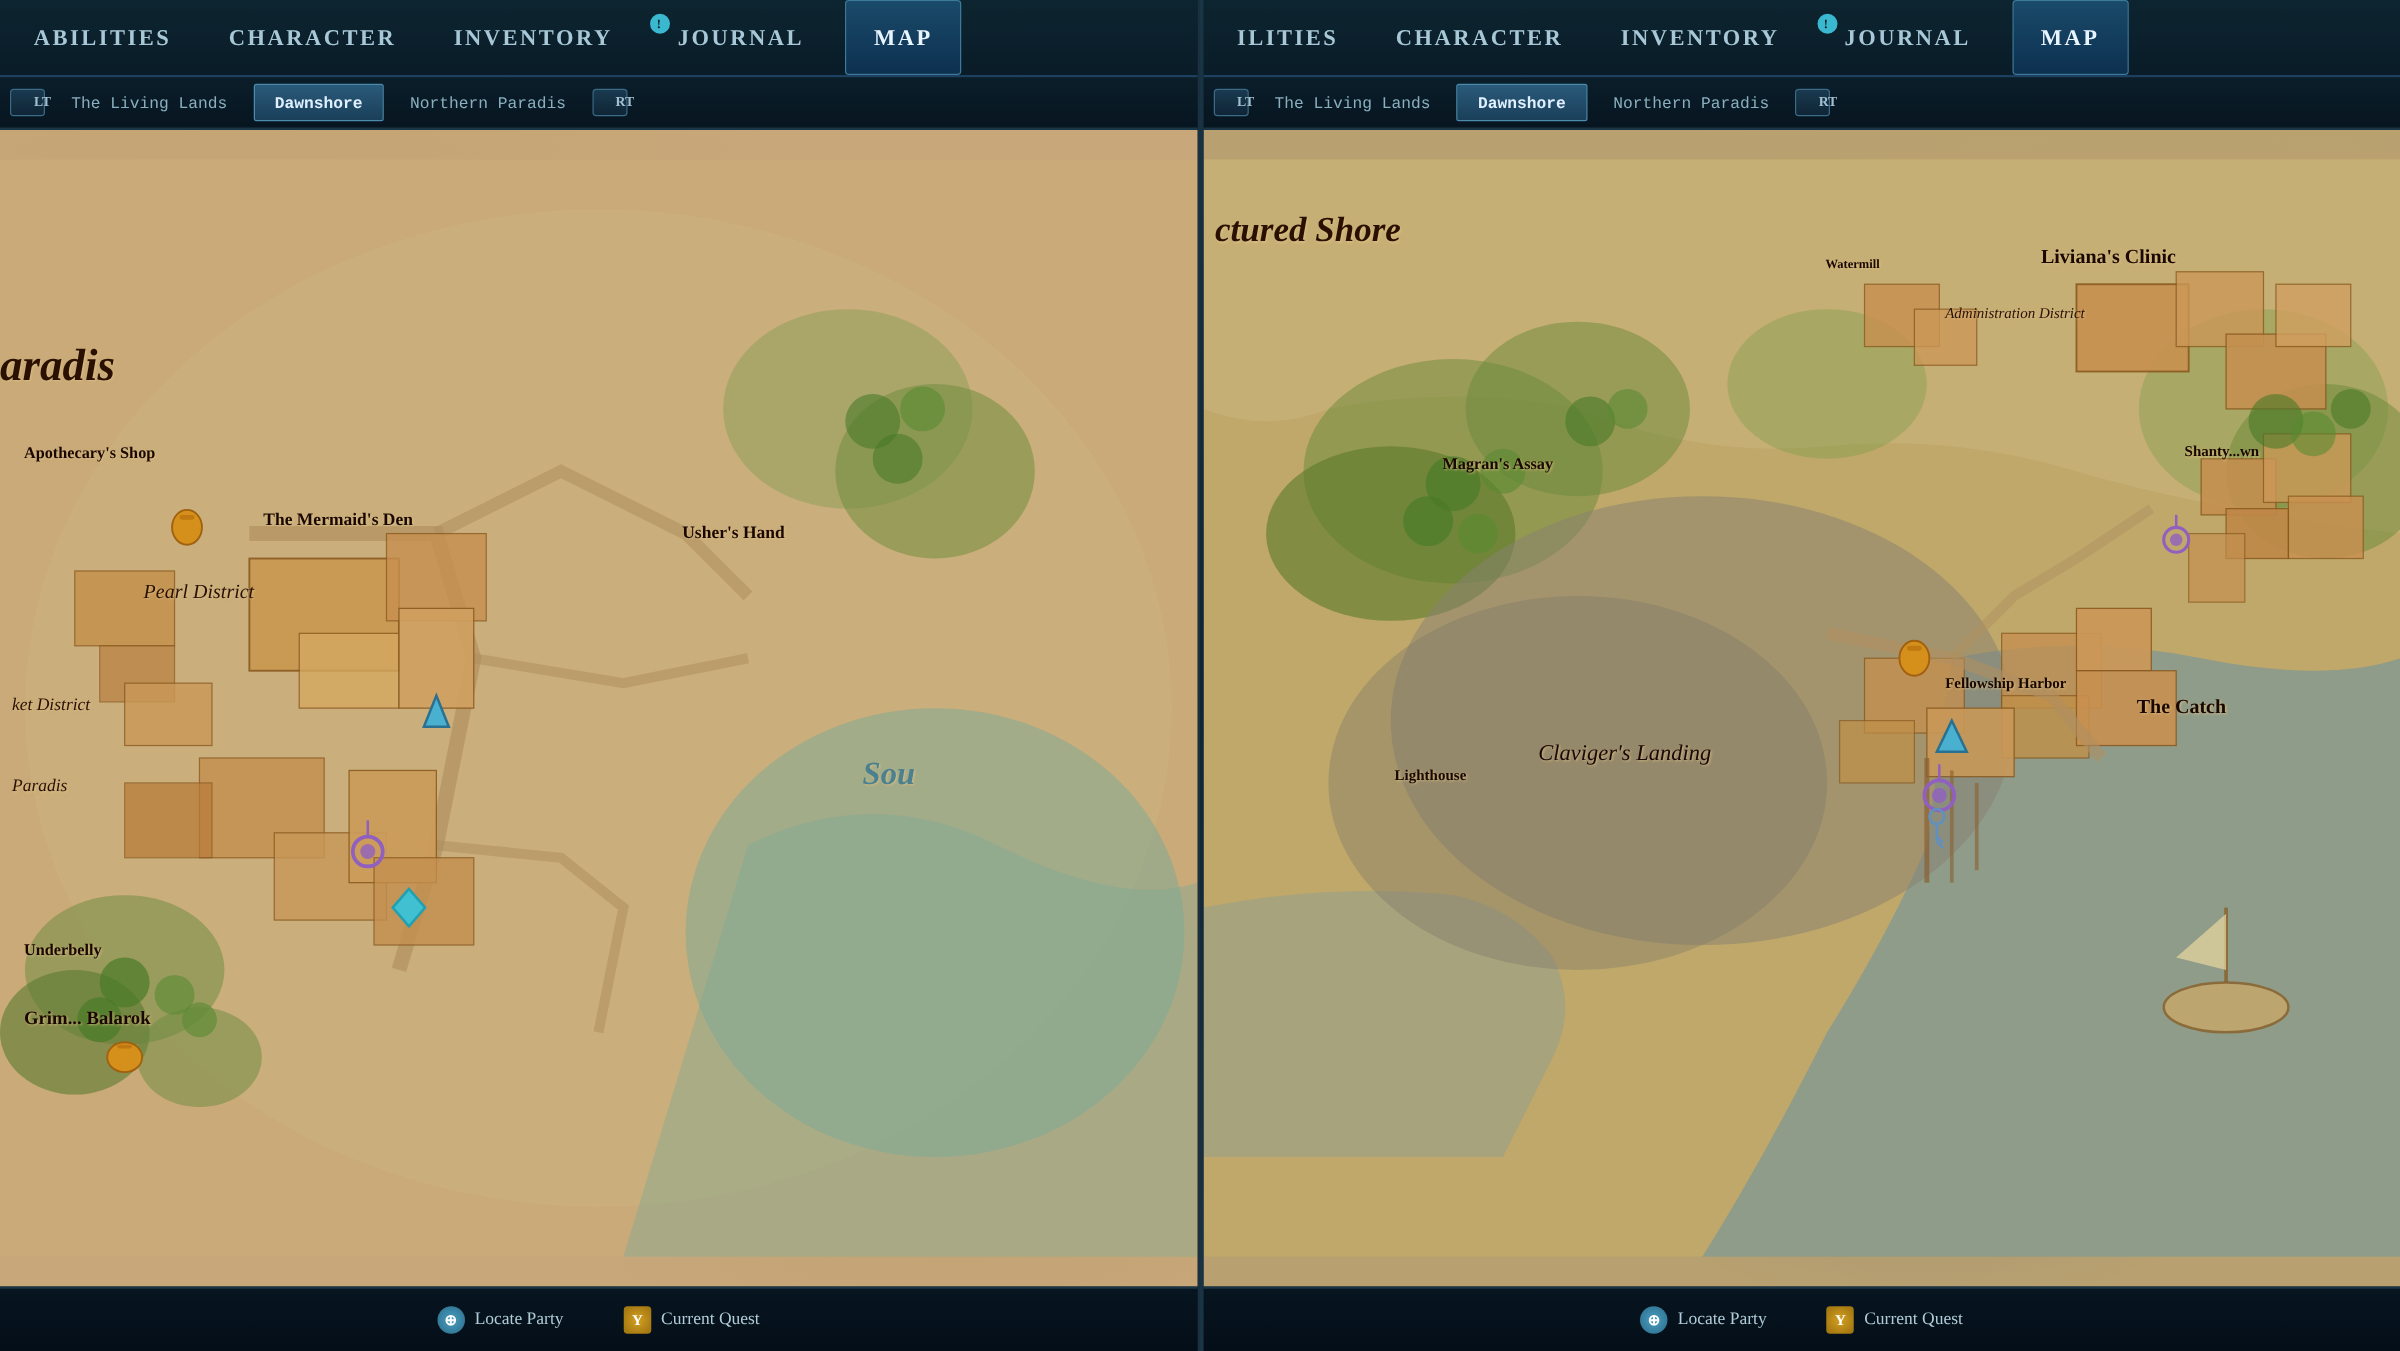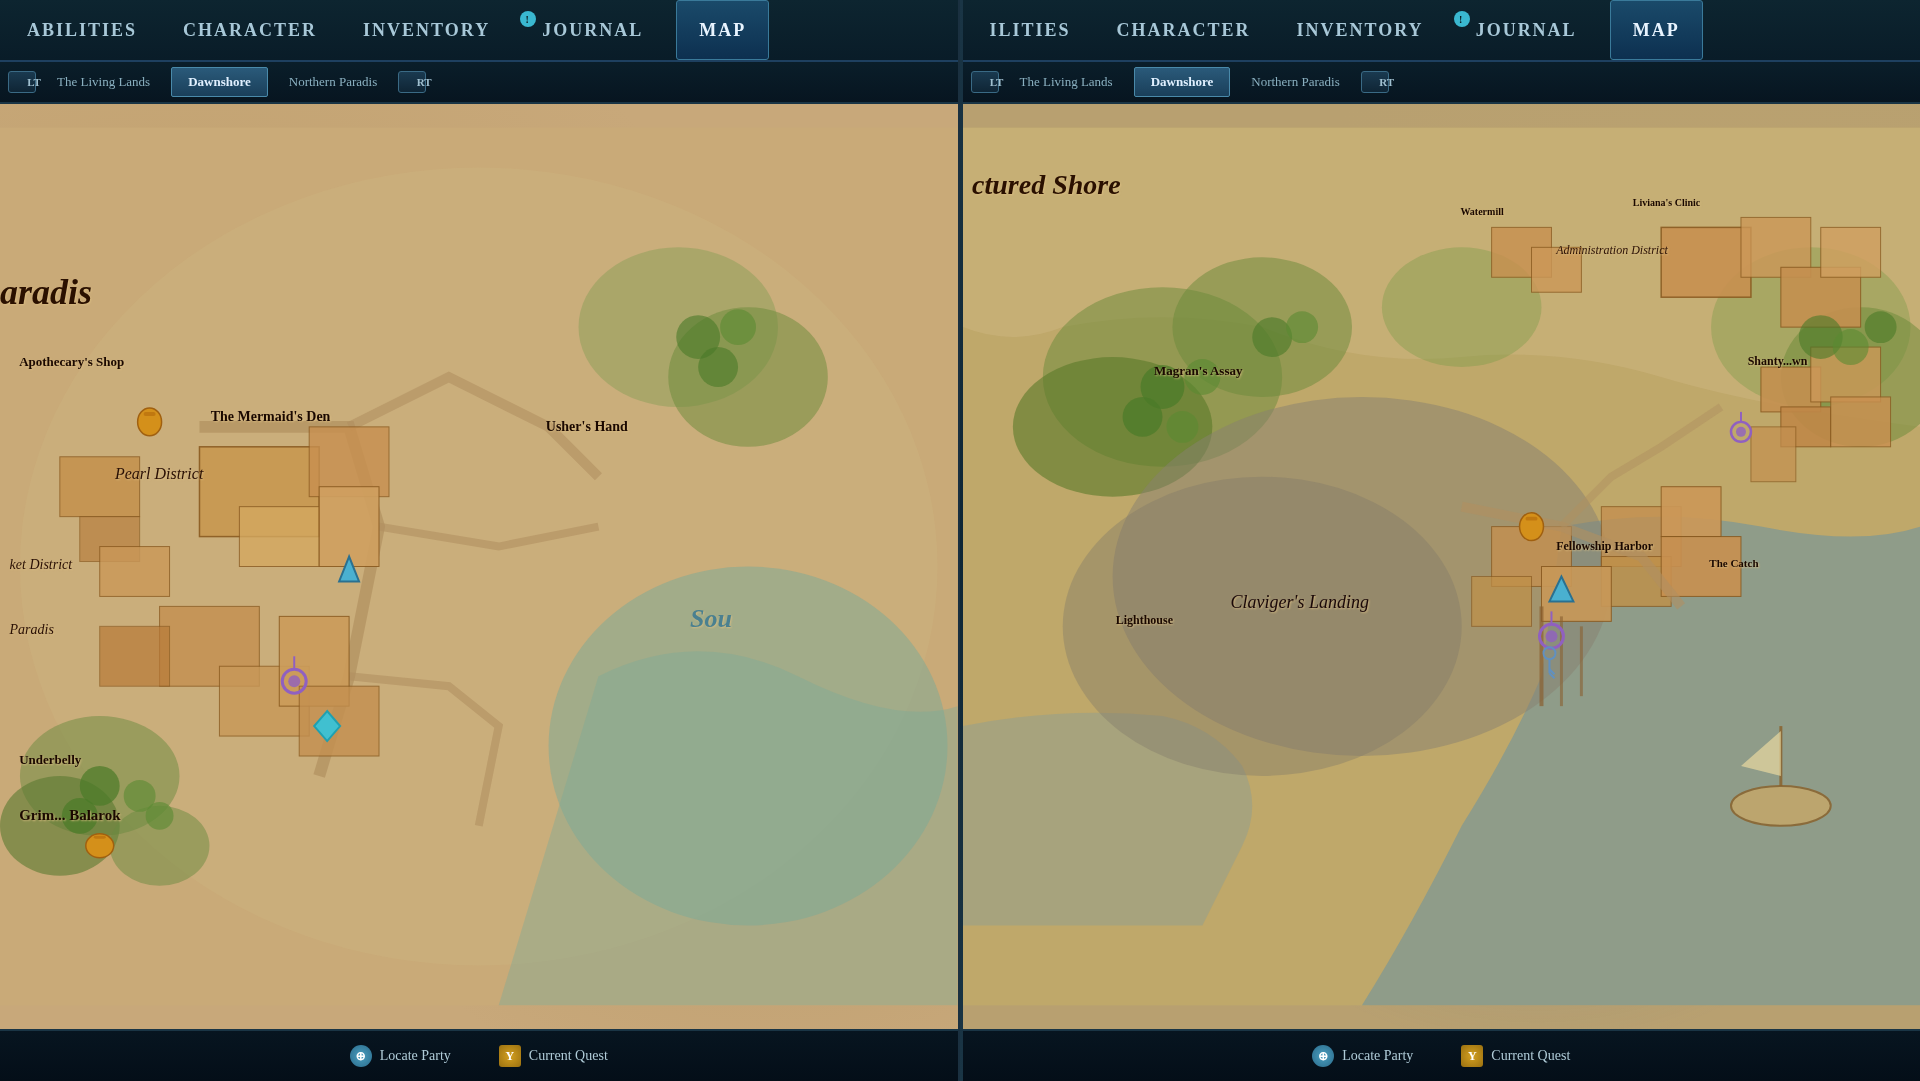--- a/index.html
+++ b/index.html
@@ -82,21 +82,21 @@
       padding: 4px 16px;
       height: 30px;
       display: flex;
       align-items: center;
       justify-content: center;
       font-size: 13px;
       color: #8ab0c0;
       cursor: pointer;
       border: 1px solid transparent;
       border-radius: 2px;
-      font-family: Liberation Serif, serif;
+      font-family: Liberation Mono, monospace;
       white-space: nowrap;
     }
 
     .sub-tab.active {
       background: linear-gradient(180deg, #2a5a7a 0%, #1a3f5a 100%);
       border: 1px solid #4a8aaa;
       color: #e0f0ff;
       font-weight: bold;
     }
 
@@ -488,28 +488,28 @@
           <line x1="0" y1="8" x2="5" y2="13" stroke="#6090c0" stroke-width="2"></line>
           <line x1="0" y1="12" x2="5" y2="17" stroke="#6090c0" stroke-width="2"></line>
         </g>
 
         <ellipse cx="570" cy="400" rx="12" ry="14" fill="#d4901a" stroke="#a06010" stroke-width="1.5"></ellipse>
         <rect x="564" y="390" width="12" height="4" fill="#c07810" rx="2"></rect>
       </svg>
 
       <div class="map-label area-name" style="top:7%;left:1%;font-size:28px;">ctured Shore</div>
       <div class="map-label location" style="top:11%;left:52%;font-size:10px;">Watermill</div>
-      <div class="map-label location" style="top:10%;left:70%;font-size:10px;">Liviana's Clinic</div>
+      <div class="map-label location" style="top:10%;left:70%;font-size:16px;">Liviana's Clinic</div>
       <div class="map-label italic-loc" style="top:15%;left:62%;font-size:12px;">Administration District</div>
       <div class="map-label location" style="top:28%;left:20%;font-size:13px;">Magran's Assay</div>
       <div class="map-label location" style="top:27%;left:82%;font-size:12px;">Shanty...wn</div>
       <div class="map-label italic-loc" style="top:50%;left:28%;font-size:18px;color:#1a0808;margin-top:25px;">Claviger's Landing</div>
       <div class="map-label location" style="top:47%;left:62%;font-size:12px;">Fellowship Harbor</div>
       <div class="map-label location" style="top:55%;left:16%;font-size:12px;">Lighthouse</div>
-      <div class="map-label location" style="top:49%;left:78%;font-size:11px;">The Catch</div>
+      <div class="map-label location" style="top:49%;left:78%;font-size:16px;">The Catch</div>
     </div>
 
     <div class="bottom-bar">
       <div class="bottom-action">
         <div class="btn-icon blue">⊕</div>
         <span>Locate Party</span>
       </div>
       <div class="bottom-action">
         <div class="btn-icon yellow">Y</div>
         <span>Current Quest</span>

